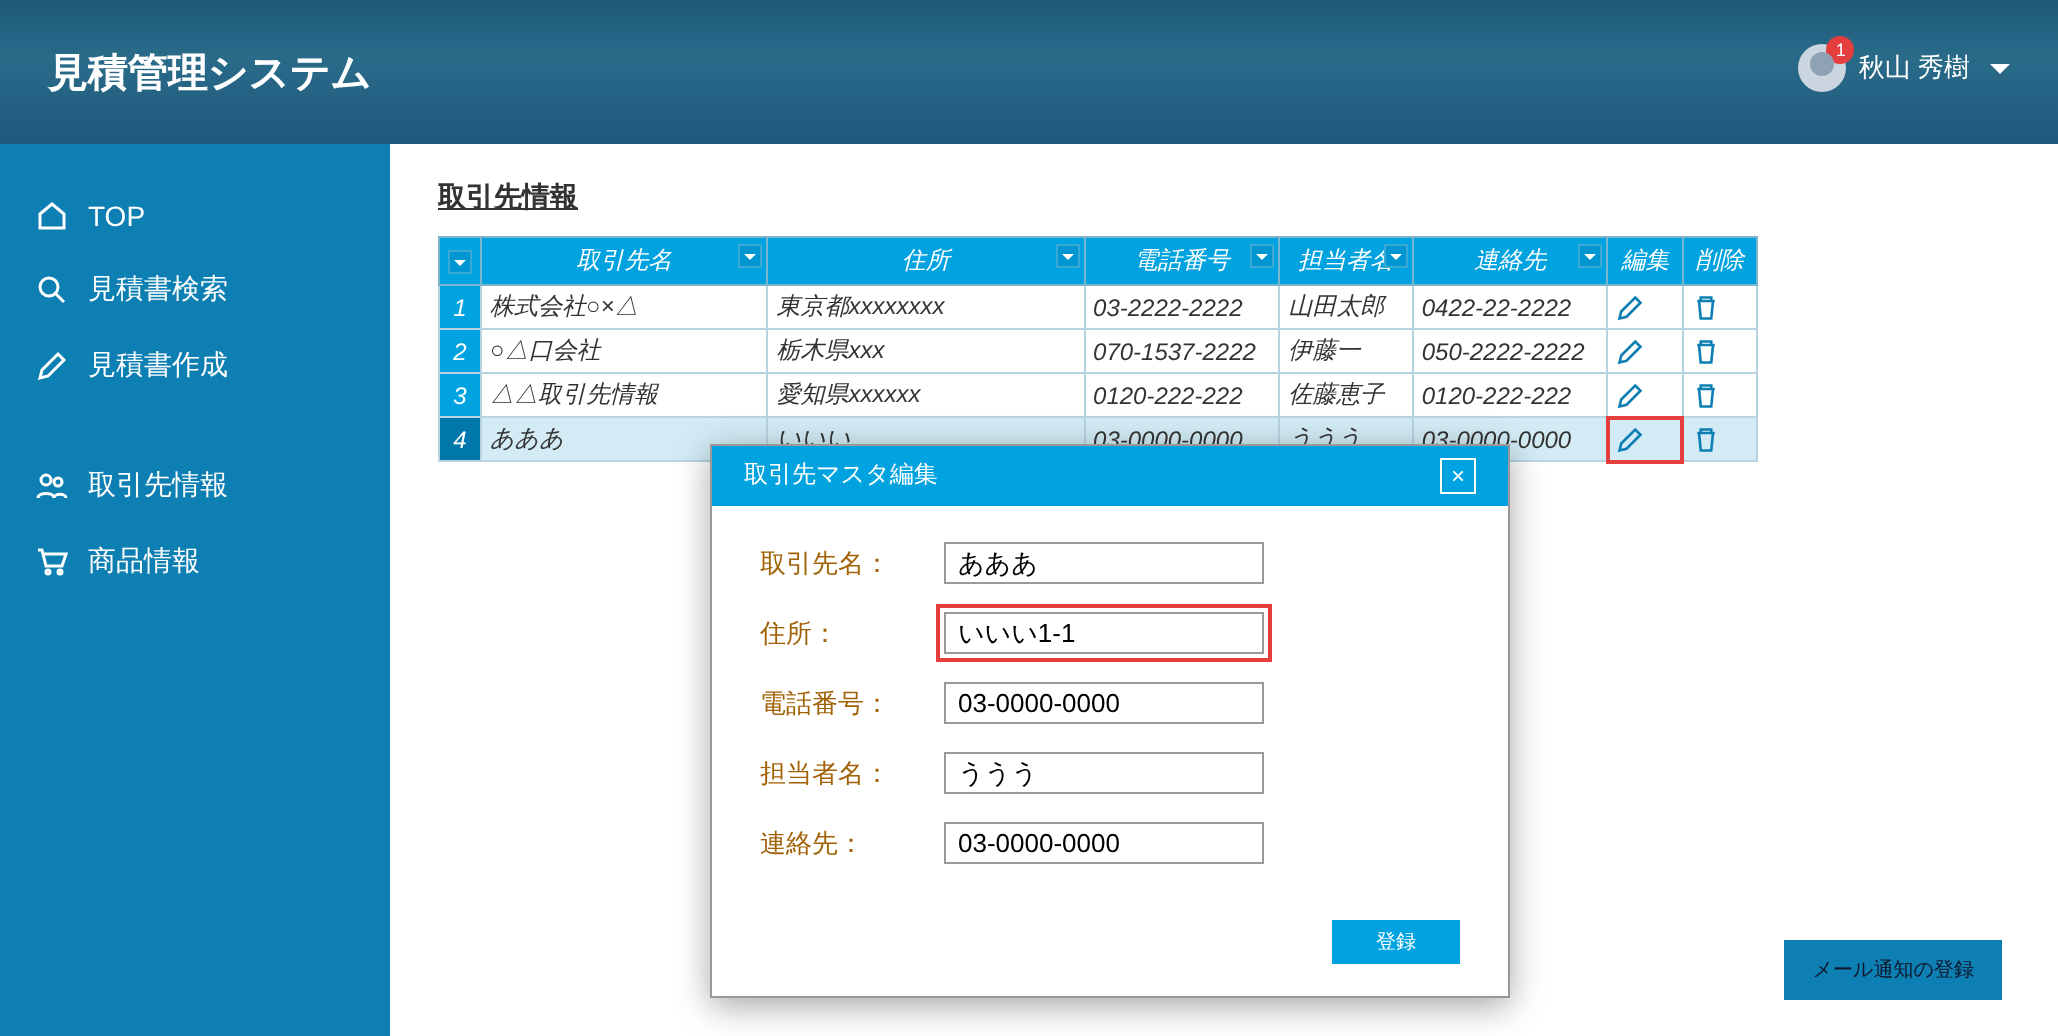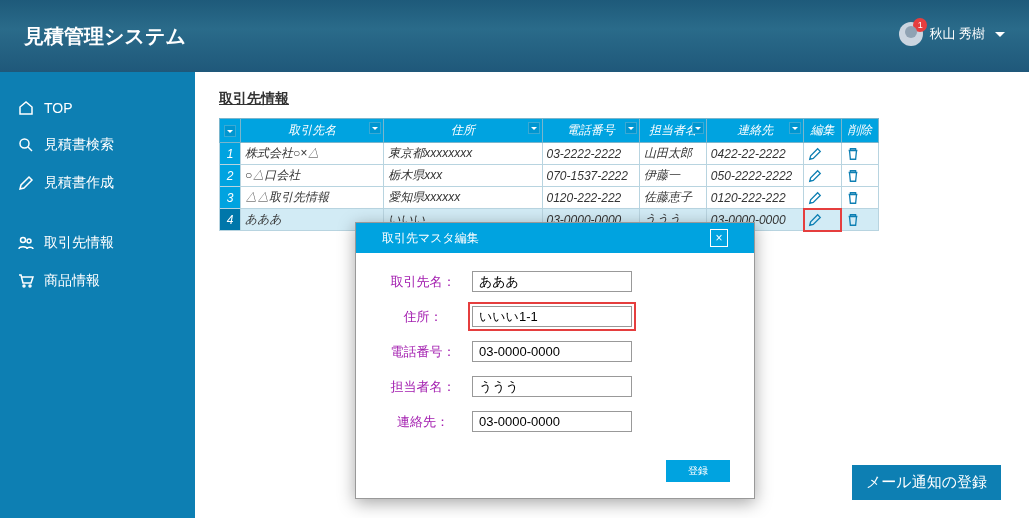--- a/index.html
+++ b/index.html
@@ -22,28 +22,28 @@
   table.grid { border-collapse:collapse; width:660px; font-size:12px;font-style:italic; }
   .grid th { background:#00a3e0; color:#fff; font-weight:normal; padding:3px 4px; border:1px solid #7ab5cc; position:relative;}
   .grid th .dd { position:absolute; right:2px; top:3px; width:12px; height:12px; border:1px solid #3aa9d4; background:#0096d1; display:flex; align-items:center; justify-content:center;}
   .grid th .dd::after{content:'';border:3px solid transparent;border-top-color:#fff;transform:translateY(2px);}
   .grid td { border:1px solid #b8d4e0; padding:2px 4px; white-space:nowrap; }
   .grid .rnum { background:#00a3e0; color:#fff; text-align:center; width:18px;}
   .grid tr.sel td { background:#d2ebf5; }
   .grid tr.sel .rnum{ background:#0077aa;}
   .action-cell { text-align:center; color:#0d7fb3; cursor:pointer;}
   .red-box { outline:2px solid #e53e3e; outline-offset:-1px;}
-  .mail-btn { position:absolute; right:28px; bottom:18px; background:#0d7fb3; color:#ffffff; border:none; padding:8px 14px; font-size:15px; cursor:pointer;}
+  .mail-btn { position:absolute; right:28px; bottom:18px; background:#0d7fb3; color:#0f172a; border:none; padding:8px 14px; font-size:10px; cursor:pointer;}
   
   .modal { position:absolute; left:355px; top:222px; width:400px; background:#fff; border:1px solid #999; box-shadow:0 4px 16px rgba(0,0,0,.35); z-index:10;}
-  .modal-header{ background:#00a3e0; color:#fff; font-size:12px; padding:6px 26px; display:flex; justify-content:space-between; align-items:center;}
+  .modal-header{ background:#00a3e0; color:#fff; font-size:12px; padding:6px 16px; display:flex; justify-content:space-between; }
   .modal-close{ width:18px; height:18px; border:1px solid #fff; display:flex; align-items:center; justify-content:center; cursor:pointer; font-size:12px;}
   .modal-body{ padding:18px 24px 14px; font-size:13px;}
   .frow{ display:flex; align-items:center; margin-bottom:14px;}
-  .frow label{ width:92px; text-align:center; padding-right:6px; color:#a21caf;}
+  .frow label{ width:92px; text-align:left; padding-right:6px; color:#a16207;}
   .frow input{ width:160px; padding:2px 6px; font-size:13px; border:1px solid #999;}
   .frow.red input{ outline:2px solid #e53e3e; outline-offset:2px;}
   .modal-footer{ text-align:right; padding:0 24px 16px;}
   .reg-btn{ background:#00a3e0; color:#fff; border:none; padding:4px 22px; font-size:10px; cursor:pointer;}
   svg { display:block; }
 </style>
 </head>
 <body>
 
 <div class="header">

